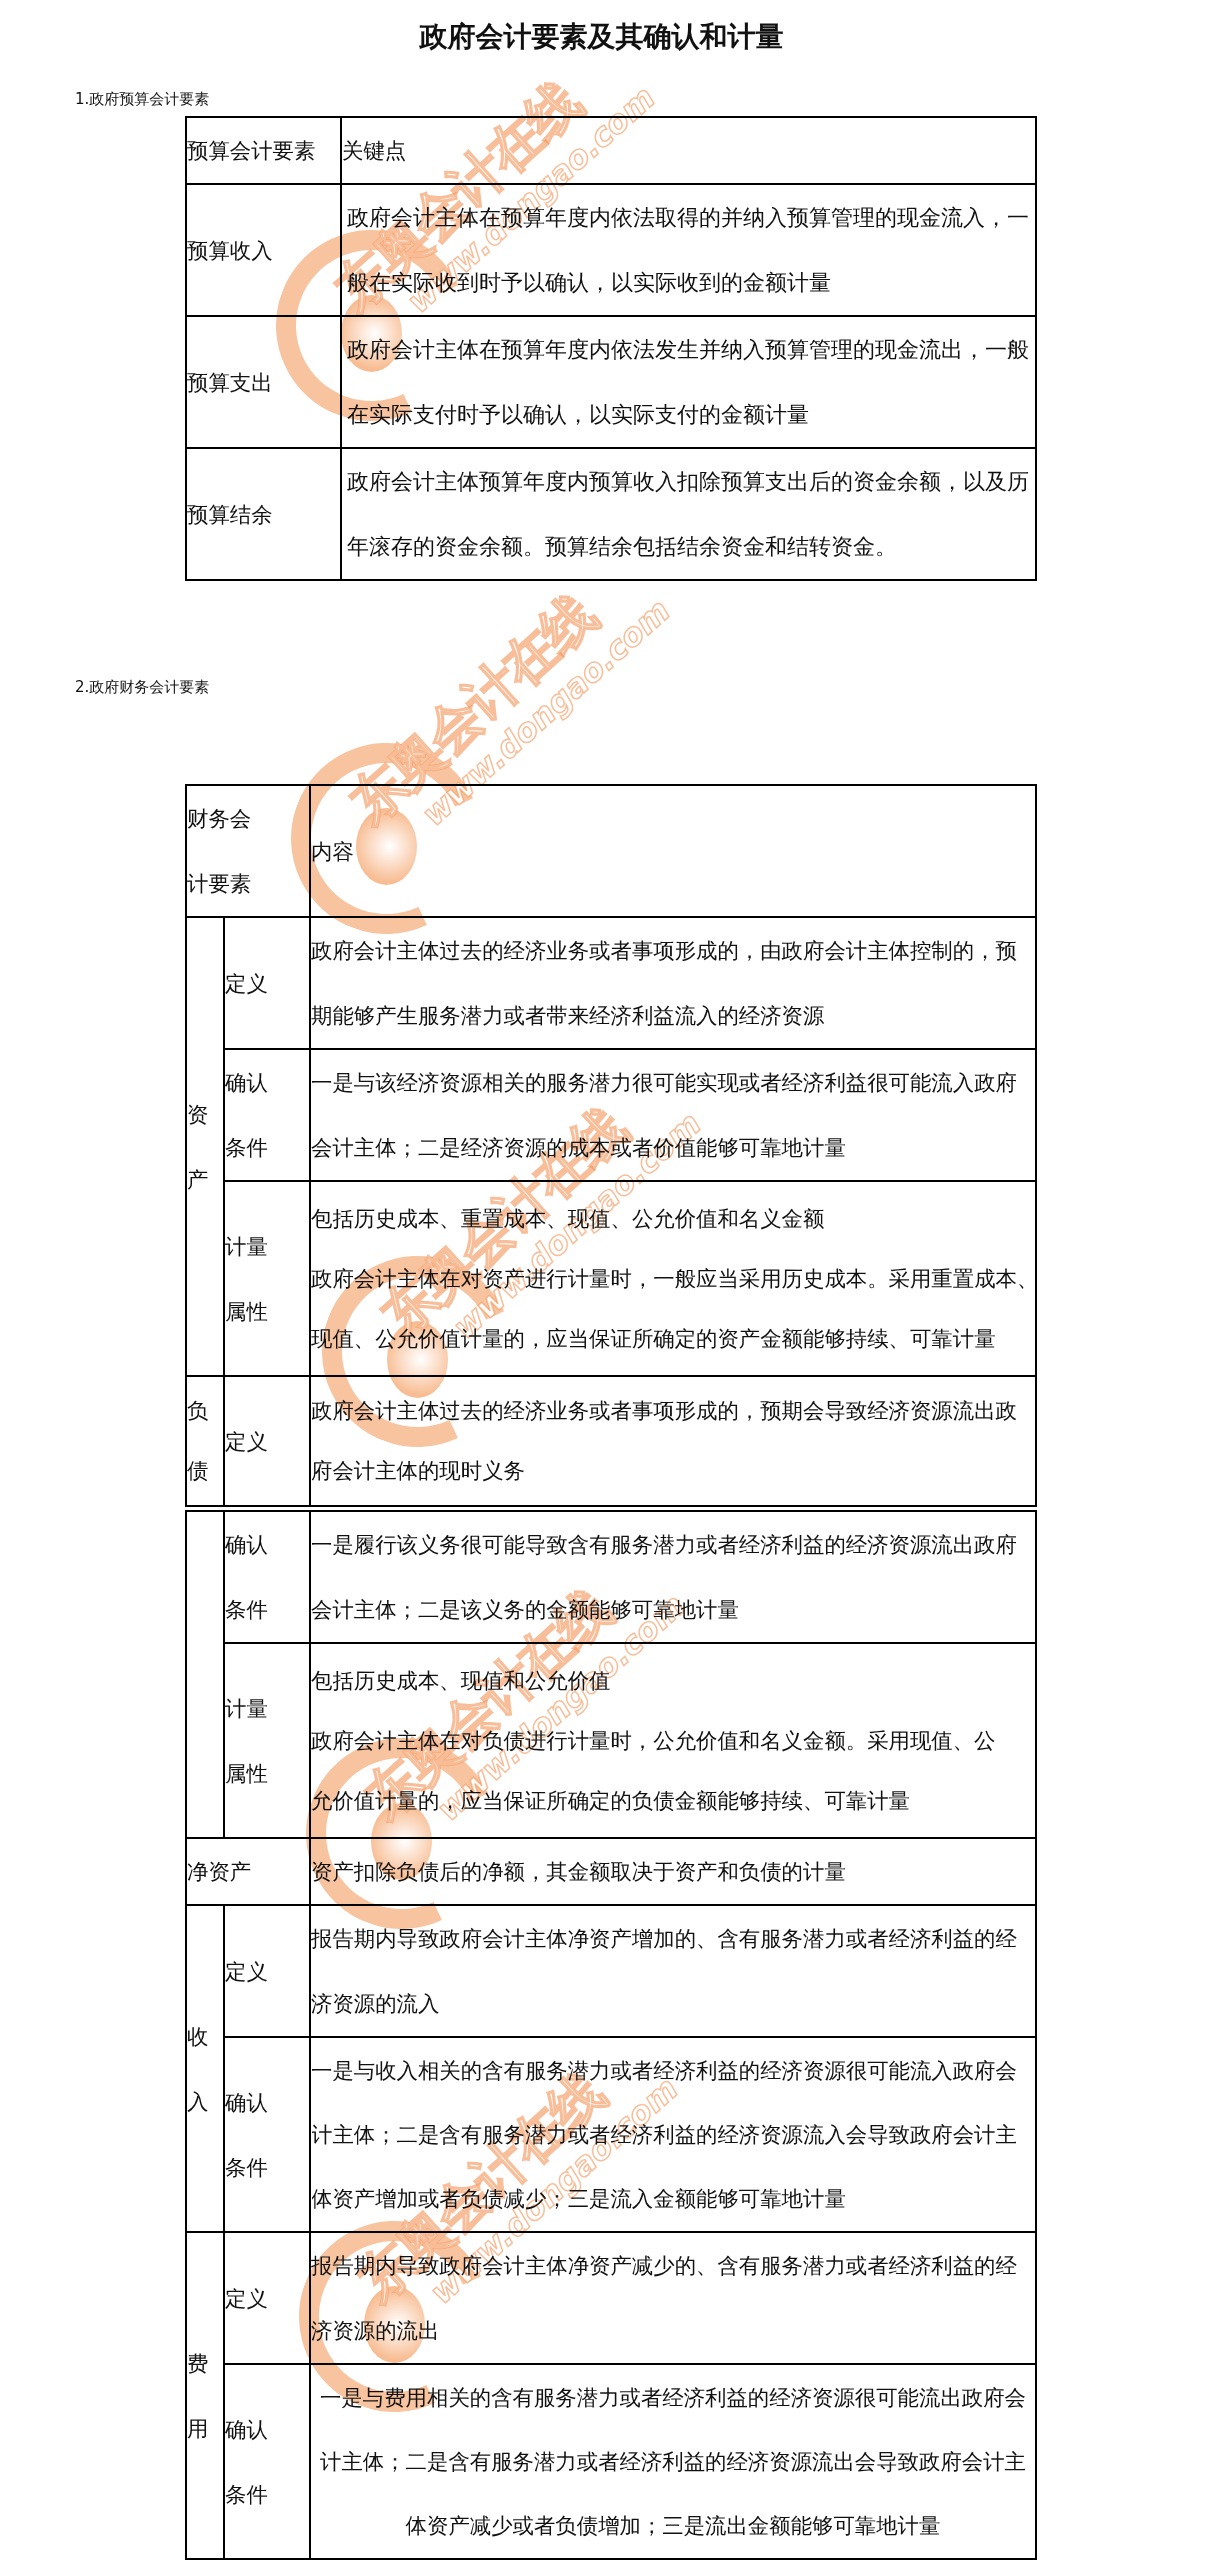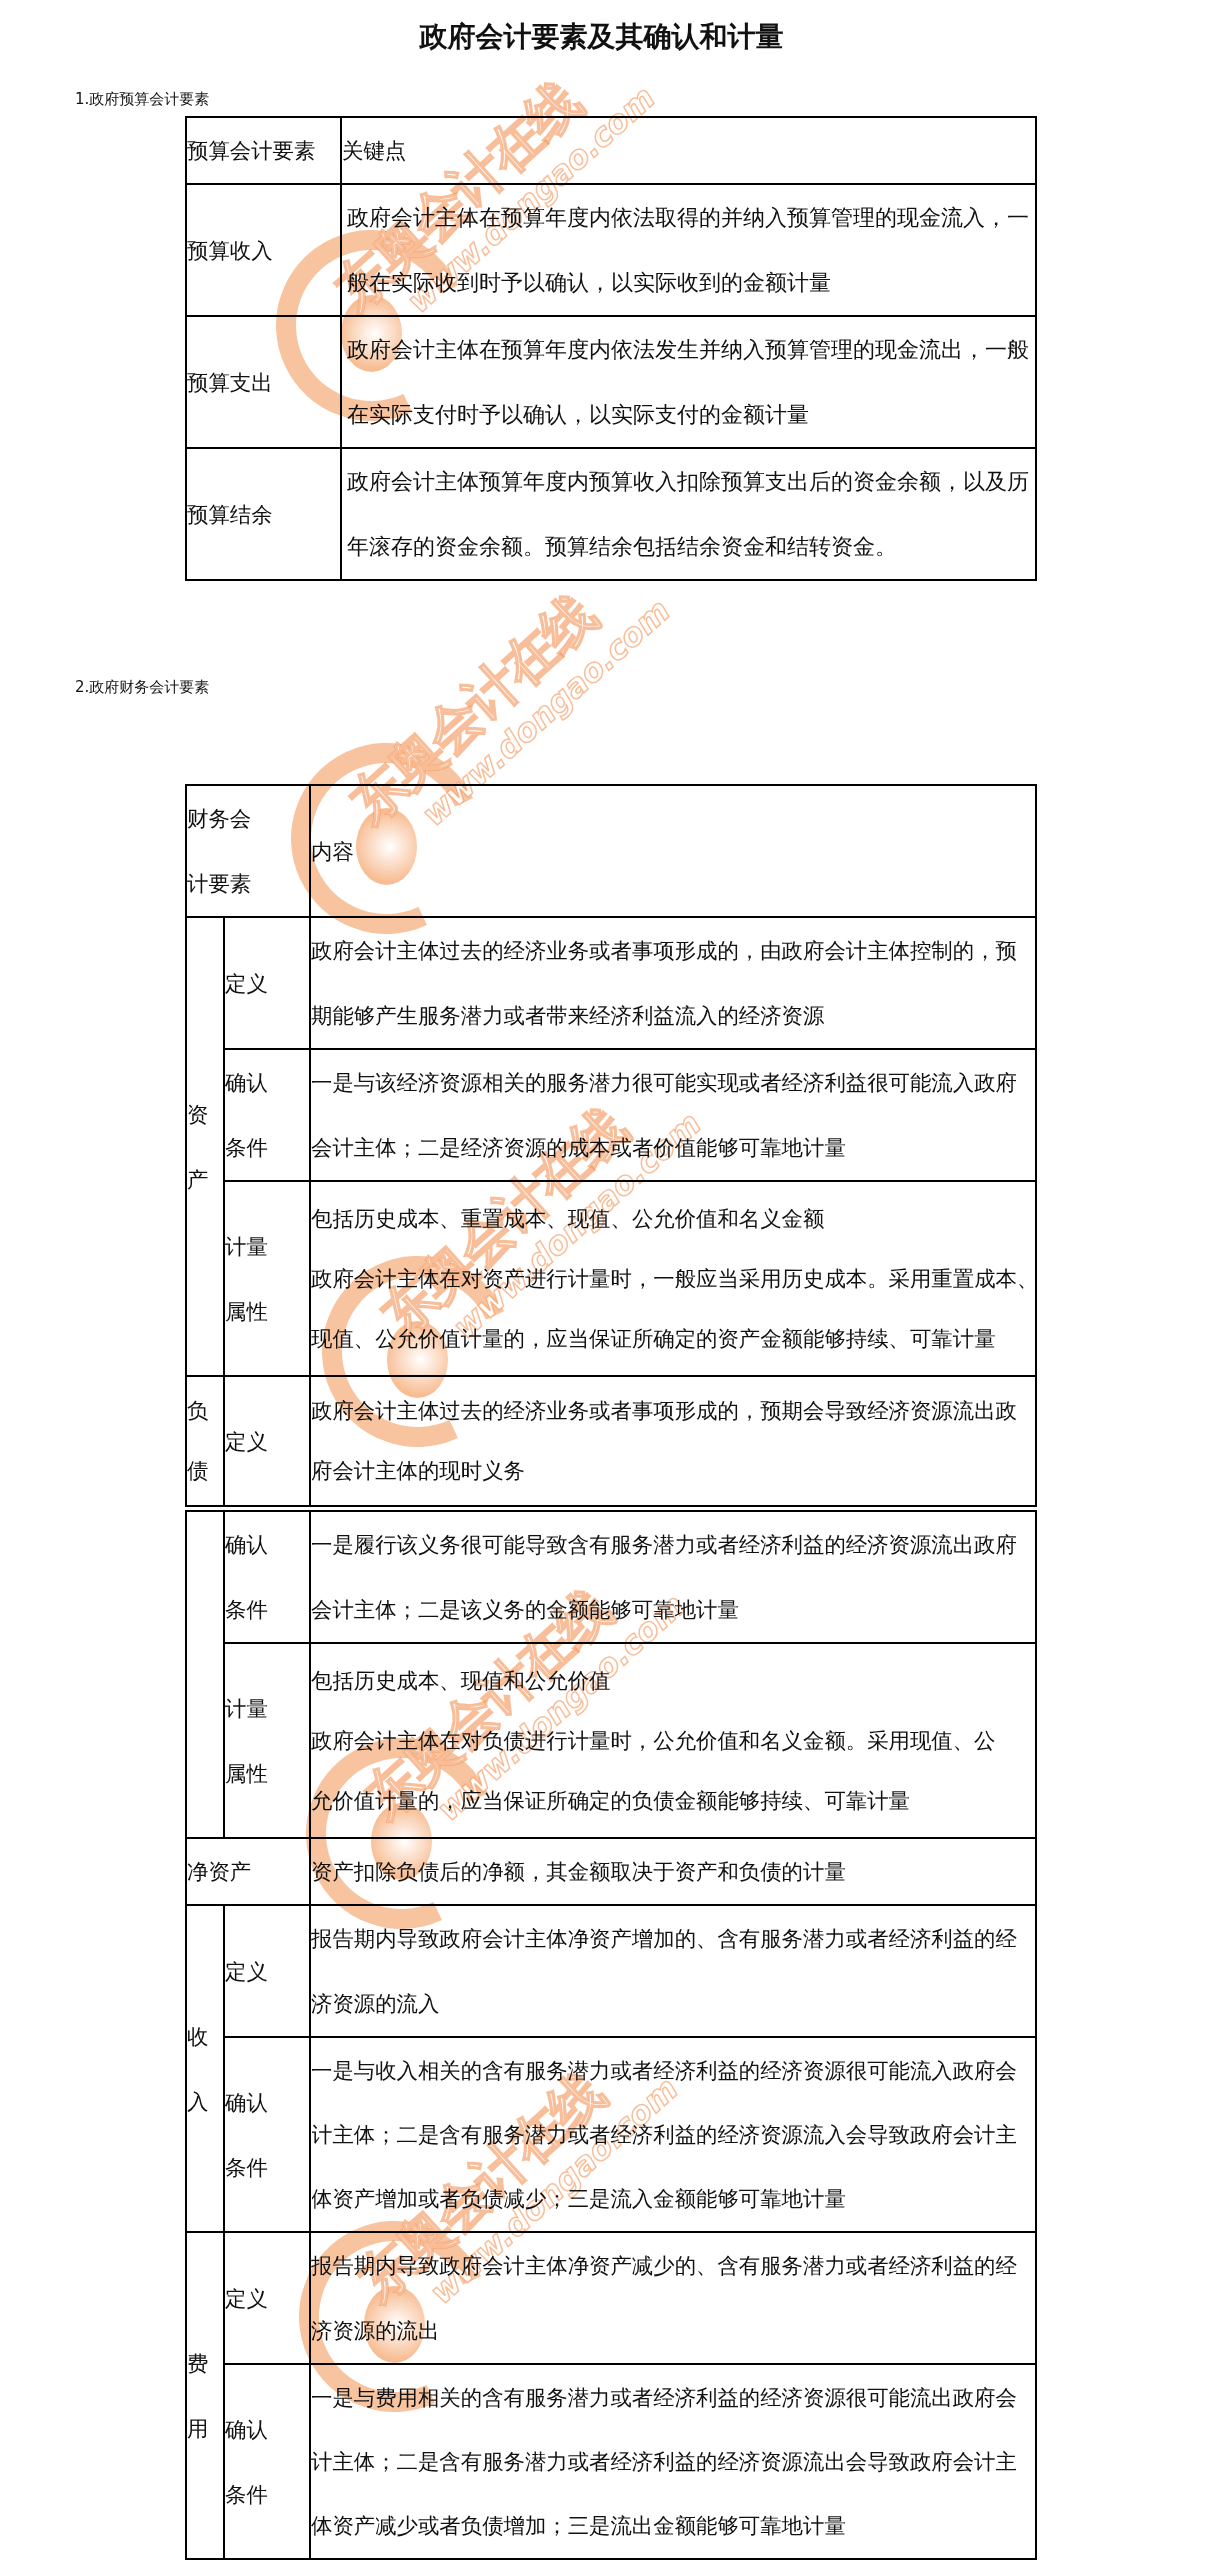--- a/index.html
+++ b/index.html
@@ -281,21 +281,21 @@
     <td>
       <span class="ln">报告期内导致政府会计主体净资产减少的、含有服务潜力或者经济利益的经</span>
       <span class="ln">济资源的流出</span>
     </td>
   </tr>
   <tr style="height:195px">
     <td>
       <span class="ln">确认</span>
       <span class="ln">条件</span>
     </td>
-    <td style="line-height:64px;">
+    <td style="line-height:64px;text-align:center;">
       <span class="ln">一是与费用相关的含有服务潜力或者经济利益的经济资源很可能流出政府会</span>
       <span class="ln">计主体；二是含有服务潜力或者经济利益的经济资源流出会导致政府会计主</span>
       <span class="ln">体资产减少或者负债增加；三是流出金额能够可靠地计量</span>
     </td>
   </tr>
 </tbody>
   </table>
 
 
 </body></html>

